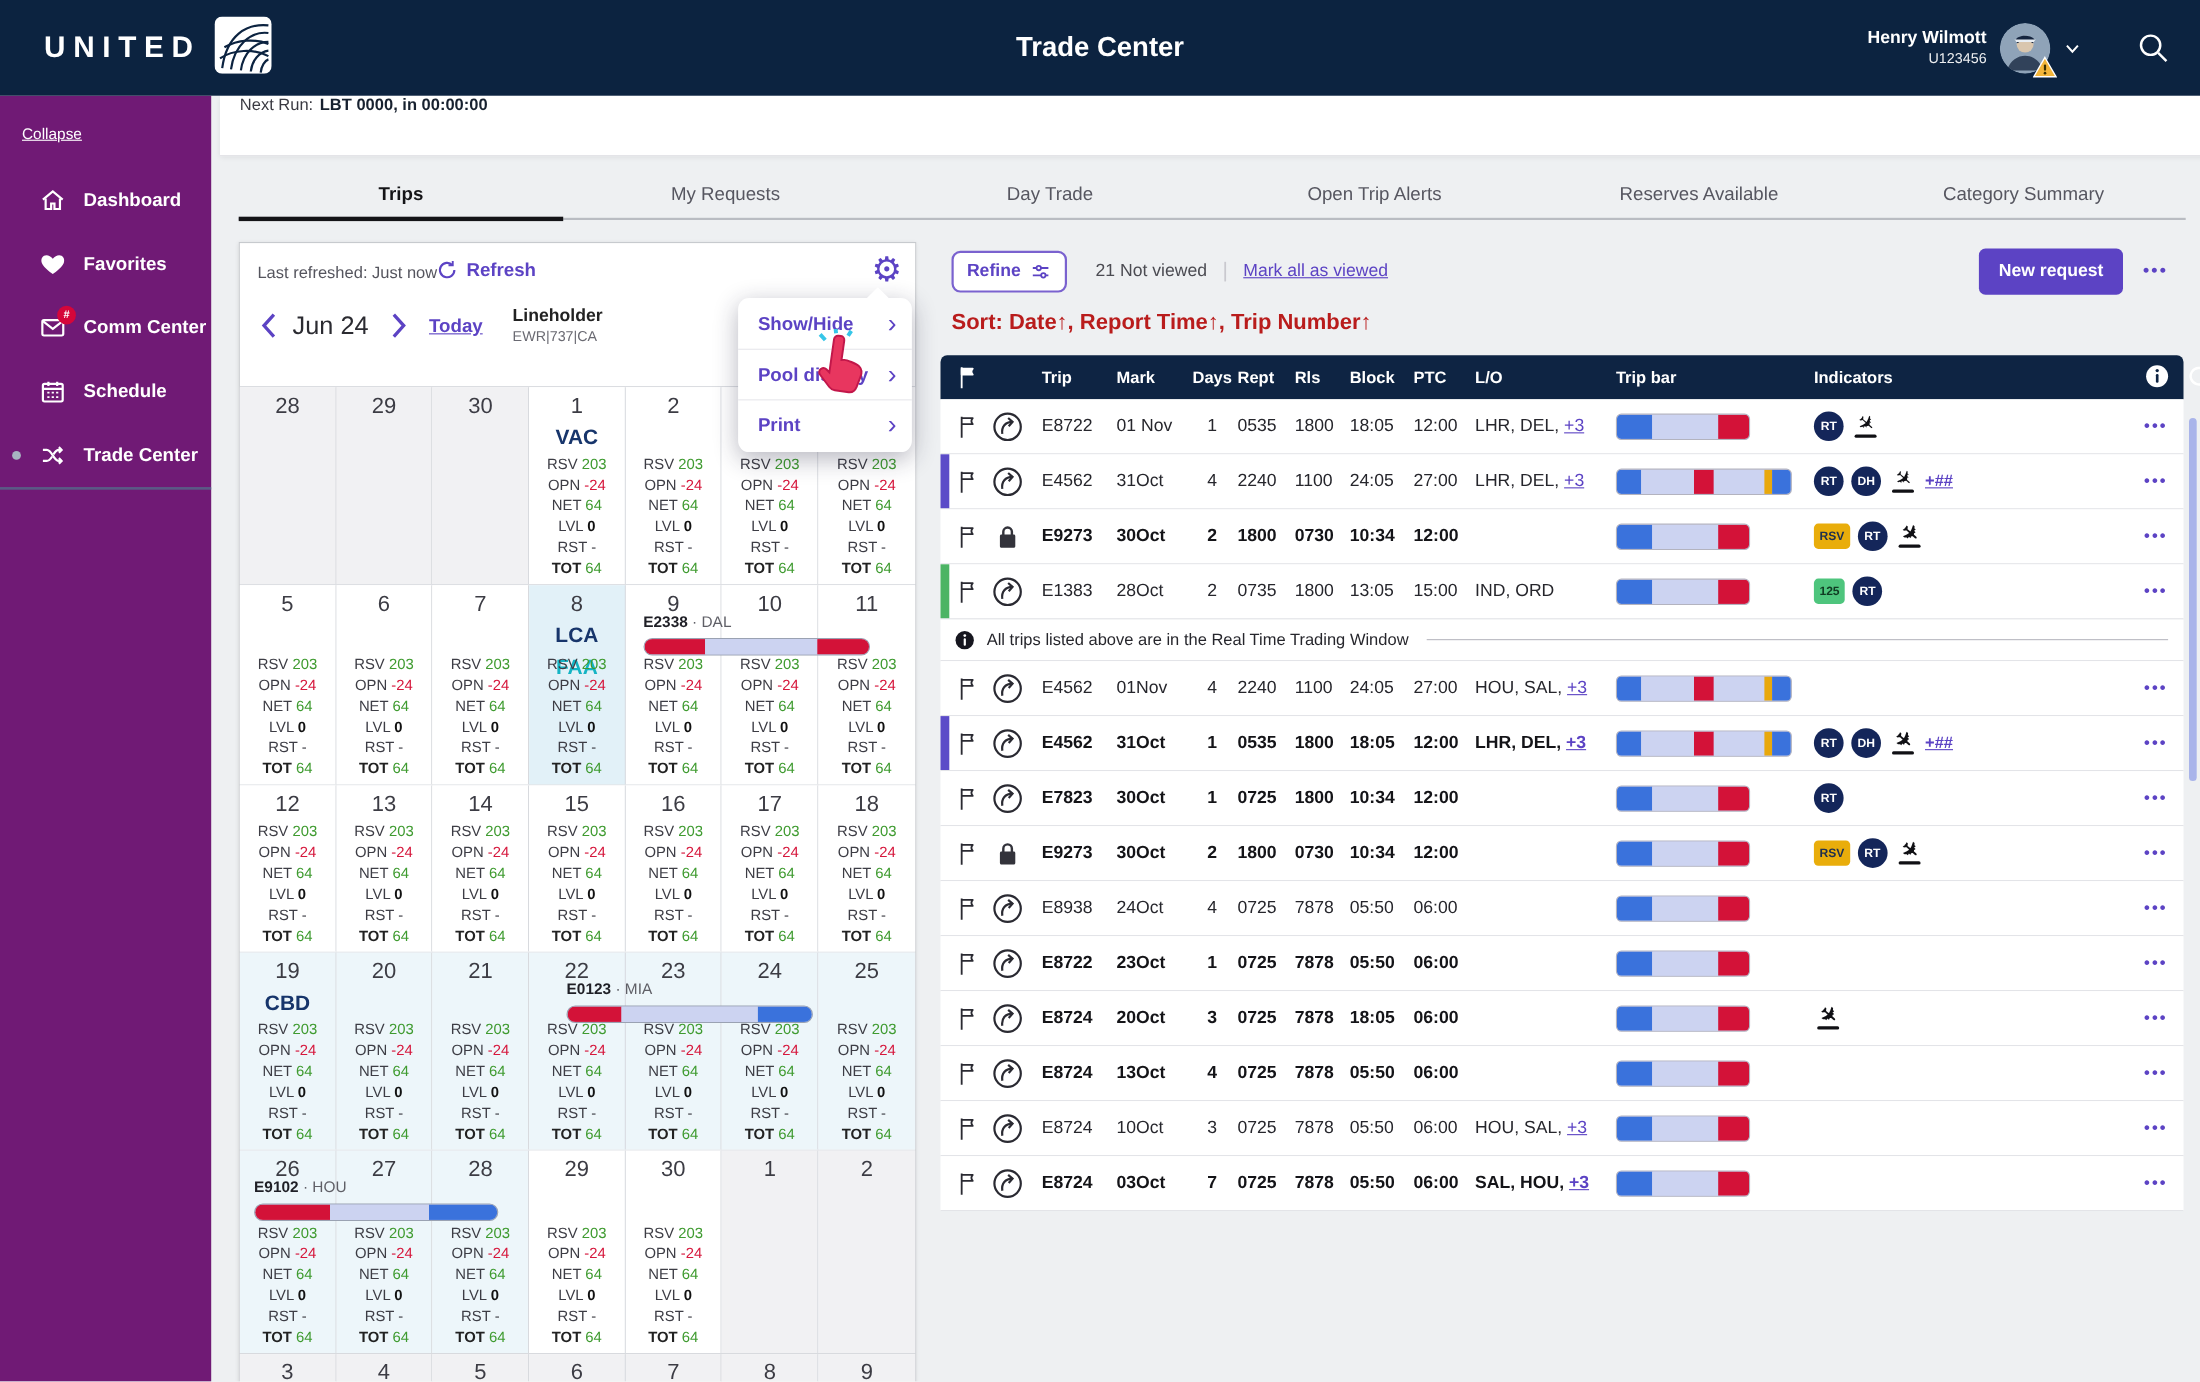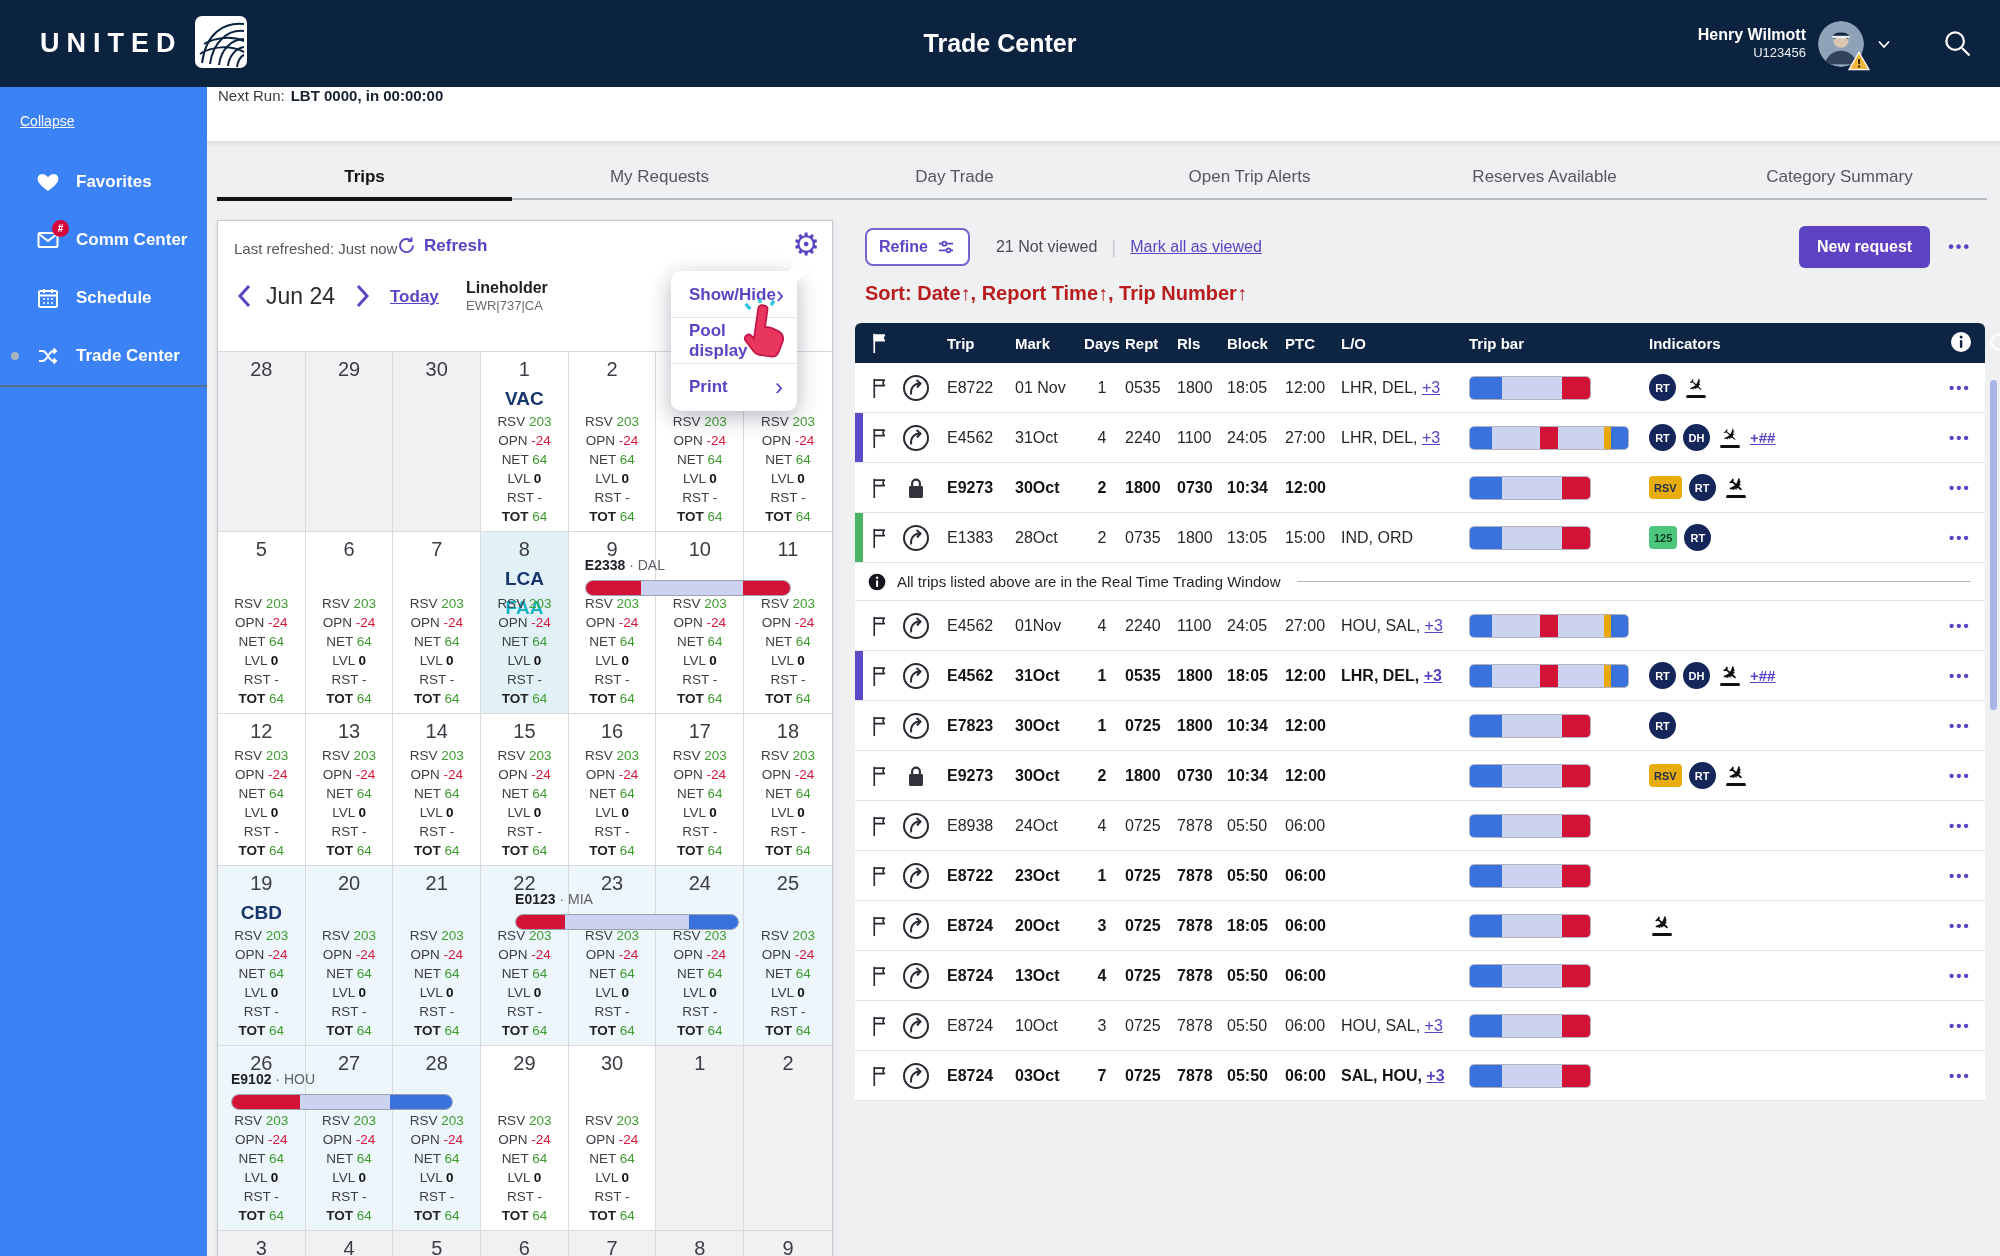--- a/index.html
+++ b/index.html
@@ -17,21 +17,21 @@
 .user-meta{text-align:right;color:#fff;line-height:1.25}
 .user-name{font-size:16px;font-weight:700}
 .user-id{font-size:13px;opacity:.92}
 .avatar-wrap{position:relative;width:46px;height:46px}
 .avatar-wrap svg.av{width:46px;height:46px;border-radius:50%;display:block}
 .warn-badge{position:absolute;right:-6px;bottom:-3px;width:22px;height:20px}
 .hdr-chev{width:16px;height:16px}
 .search-btn{position:absolute;right:28px;top:28px;width:30px;height:30px;cursor:pointer}
 
 
-#sidebar{position:absolute;left:0;top:87px;width:207px;height:1169px;background:#3b82f6;z-index:20}
+#sidebar{position:absolute;left:0;top:87px;width:192px;height:1169px;background:#701a75;z-index:20}
 .collapse-link{position:absolute;top:26px;left:20px;color:#fff;font-size:14px;text-decoration:underline;cursor:pointer}
 #side-nav{position:absolute;top:66px;left:0;width:100%}
 .side-item{position:relative;display:flex;align-items:center;gap:16px;height:58px;padding-left:36px;color:#fff;font-size:17px;font-weight:600;cursor:pointer}
 .side-item .icon{width:24px;height:24px;position:relative;flex:0 0 24px}
 .side-item .icon svg{width:24px;height:24px;display:block}
 .side-badge{position:absolute;top:-8px;right:-9px;background:#d5063a;color:#fff;width:17px;height:17px;border-radius:50%;
   font-size:10px;font-weight:700;display:flex;align-items:center;justify-content:center}
 .active-dot{position:absolute;left:11px;top:25px;width:8px;height:8px;border-radius:50%;background:#a7b4c1}
 .side-div{height:1px;background:#546f8b;margin:0}
 
@@ -82,21 +82,21 @@
 .cal-stats{position:absolute;bottom:5px;left:0;right:0;text-align:center;font-size:13.5px;line-height:19px;color:#3d3d45}
 .sv.g{color:#3f9b30}.sv.r{color:#d6173c}.sv.k{color:#111;font-weight:700}.sv.d{color:#3d3d45}
 .st.tot .sk{font-weight:700;color:#222}
 .cal-triplabel{position:absolute;font-size:14px;color:#5f5f66;white-space:nowrap;z-index:3}
 .cal-triplabel b{color:#1f1f26}
 .cal-bar{position:absolute;height:16px;border-radius:8px;border:1px solid #9aa2b2;display:flex;overflow:hidden;
   background:#ccd3f1;z-index:3}
 .seg-red{background:#d31238}.seg-blue{background:#3a72dc}.seg-lav{background:#ccd3f1}.seg-yellow{background:#e8a80c}
 
 
-.cal-popup{position:absolute;left:453px;top:50px;width:126px;background:#fff;border-radius:10px;
+.cal-popup{position:absolute;left:453px;top:50px;width:158px;background:#fff;border-radius:10px;
   box-shadow:0 6px 22px rgba(30,30,60,.32);z-index:40;padding:1px 0}
 .cal-popup::before{content:"";position:absolute;top:-7px;left:120px;width:14px;height:14px;background:#fff;transform:rotate(45deg)}
 .pop-item{display:flex;justify-content:space-between;align-items:center;height:46px;padding:0 14px 0 18px;
   color:var(--accent);font-weight:700;font-size:17px;cursor:pointer;border-bottom:1px solid #e7e7ec}
 .pop-item:last-child{border-bottom:none}
 .pop-chev{font-size:24px;font-weight:400;line-height:1}
 .hand-cursor{position:absolute;left:520px;top:78px;width:58px;height:66px;z-index:45;pointer-events:none}
 
 
 #trips{position:absolute;left:655px;top:0;width:1130px}
@@ -210,20 +210,29 @@
         <path d="m16 16 6 6"></path>
       </svg>
   </span>
 </header>
 
 <aside id="sidebar">
   <span class="collapse-link">Collapse</span>
   <nav id="side-nav">
       <div class="side-item">
         <span class="icon">
+          <svg viewBox="0 0 24 24" fill="none" stroke="#fff" stroke-width="2">
+            <path d="M3 11.5 12 4l9 7.5"></path>
+            <path d="M5.5 10.5V20h5v-5h3v5h5v-9.5"></path>
+          </svg>
+        </span>
+        <span>Dashboard</span>
+      </div>
+      <div class="side-item">
+        <span class="icon">
           <svg viewBox="0 0 24 24" fill="#fff">
             <path d="M12 21s-8-5.3-10-10C.7 7 3 4 6.2 4c2.2 0 4 1.2 5.8 3.3C13.8 5.2 15.6 4 17.8 4 21 4 23.3 7 22 11c-2 4.7-10 10-10 10z"></path>
           </svg>
         </span>
         <span>Favorites</span>
       </div>
       <div class="side-item">
         <span class="icon">
           <svg viewBox="0 0 24 24" fill="none" stroke="#fff" stroke-width="2">
             <rect x="2.5" y="5" width="19" height="14" rx="1.5"></rect>

